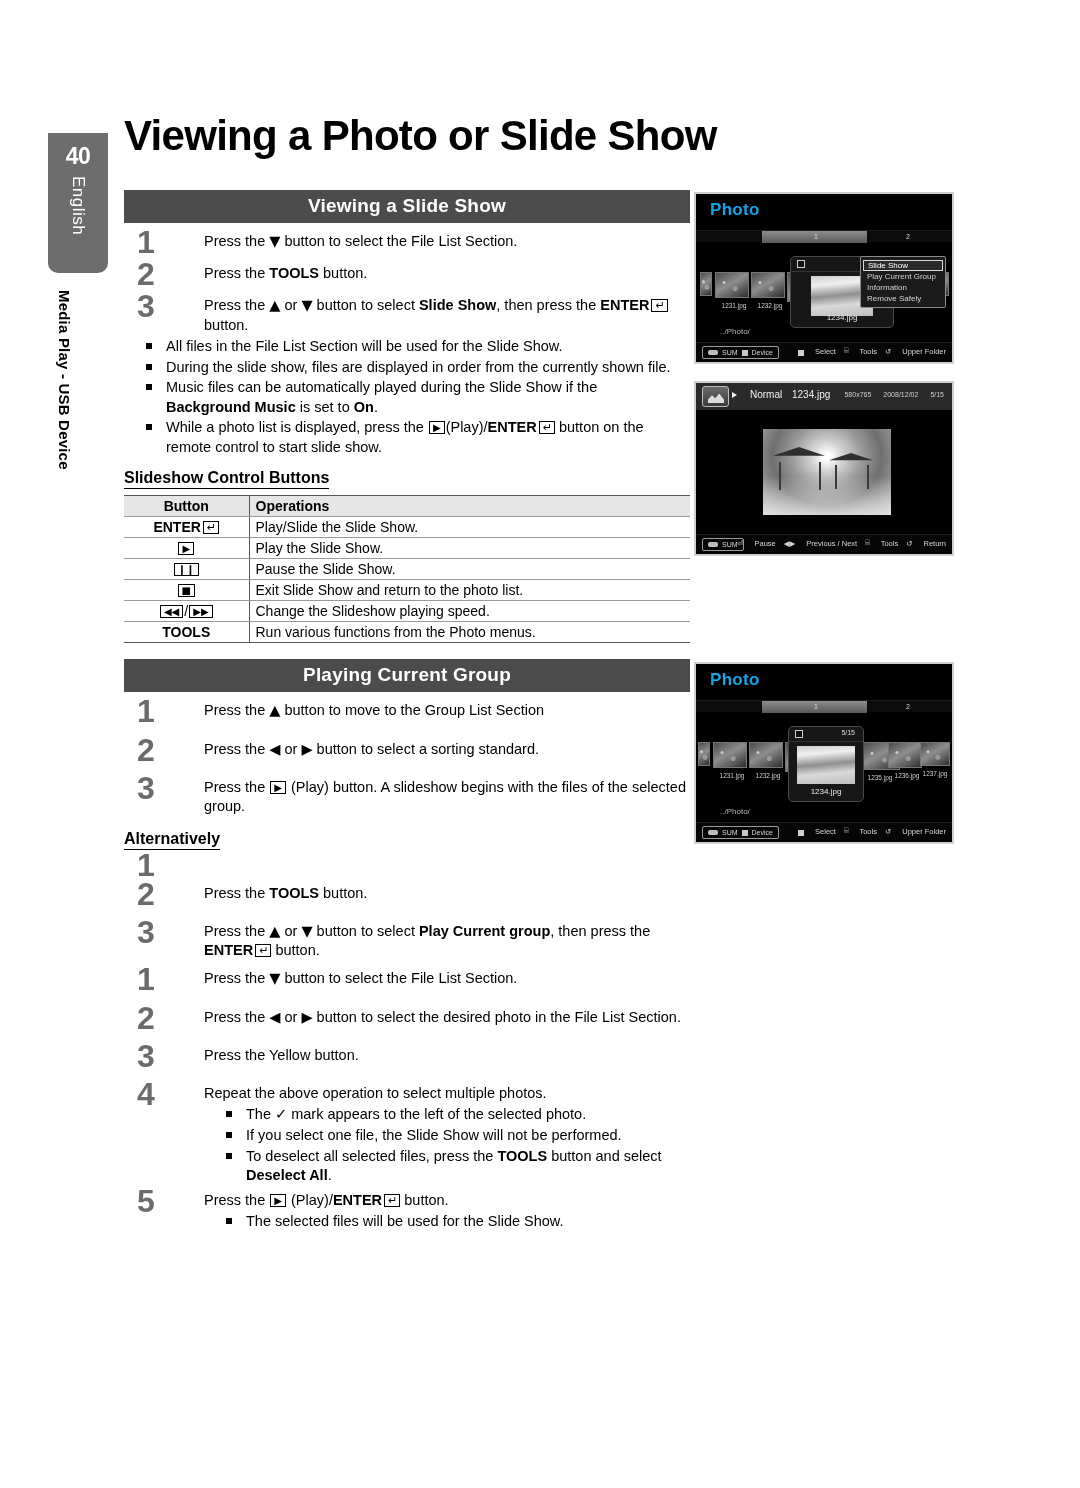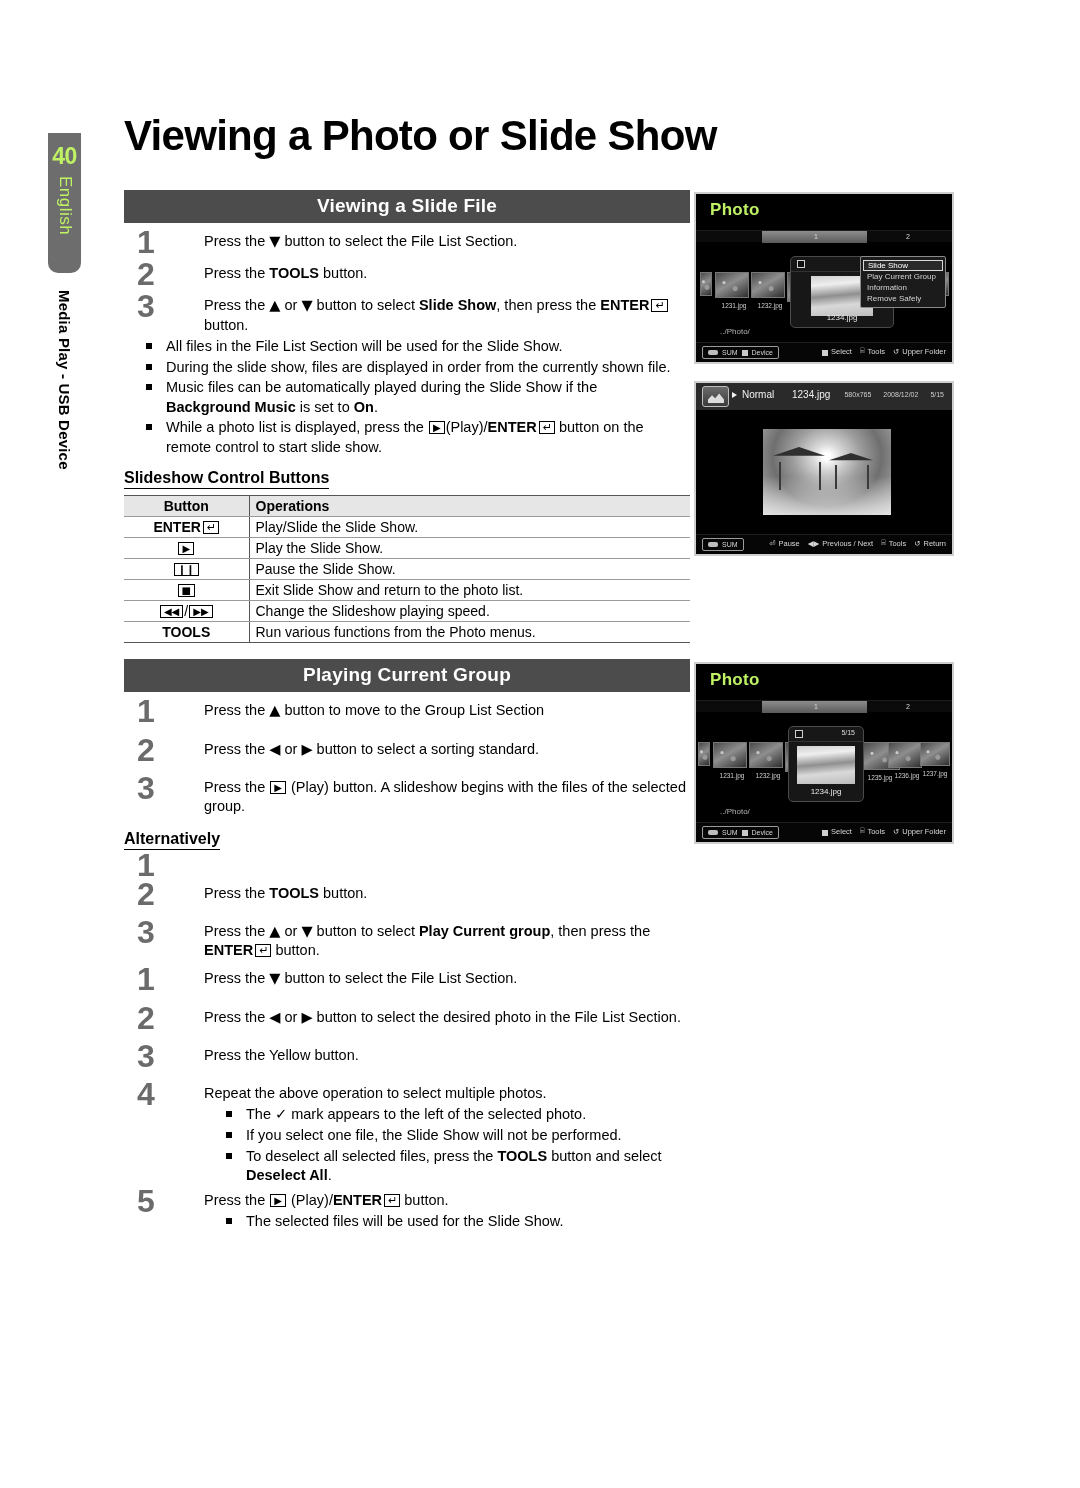--- a/index.html
+++ b/index.html
@@ -9,24 +9,24 @@
     background:#ffffff;
     font-family:"Liberation Sans", sans-serif;
     color:#000;
     position:relative;
     overflow:hidden;
   }
 
   
   .side-tab{
     position:absolute; left:48px; top:133px;
-    width:33px; height:140px;
+    width:60px; height:140px;
     background:#6d6d6d;
     border-radius:0 0 10px 10px;
-    color:#bef264;
+    color:#ffffff;
     display:flex; flex-direction:column; align-items:center;
   }
   .side-tab .pagenum{
     font-size:23px; font-weight:bold; letter-spacing:-0.5px;
     margin-top:10px;
   }
   .side-tab .lang{
     writing-mode:vertical-rl; text-orientation:mixed;
     font-size:17px; margin-top:6px; letter-spacing:0.5px;
   }
@@ -122,21 +122,21 @@
   .shot{
     position:absolute; background:#000;
     border:2px solid #cfcfcf; overflow:hidden;
   }
   .shot-a{ left:694px; top:192px; width:260px; height:172px; }
   .shot-b{ left:694px; top:381px; width:260px; height:175px; }
   .shot-c{ left:694px; top:662px; width:260px; height:182px; }
 
   .tv-title{
     position:absolute; left:14px; top:6px;
-    color:#bef264; font-size:17px; font-weight:bold;
+    color:#0ea5e9; font-size:17px; font-weight:bold;
     letter-spacing:0.3px;
   }
   .groupbar{
     position:absolute; left:0; right:0; top:36px; height:12px;
     background:#0b0b0b; border-top:1px solid #1c1c1c;
   }
   .groupbar .seg{
     position:absolute; top:0; height:12px;
     background:linear-gradient(#8d8d8d,#5a5a5a);
   }
@@ -210,39 +210,39 @@
   }
   .devchip .usb{
     width:10px; height:5px; background:#bdbdbd; border-radius:2px;
   }
   .devchip .lbl{ font-size:7px; color:#d6d6d6; }
   .devchip .sq{ width:6px; height:6px; background:#c9c9c9; }
   .hints{
     position:absolute; right:6px; top:3px; display:flex; gap:8px;
     align-items:center;
   }
-  .hints .h{ font-size:7.5px; color:#d6d6d6; display:flex; align-items:flex-end; gap:3px; }
+  .hints .h{ font-size:7.5px; color:#d6d6d6; display:flex; align-items:flex-end; gap:11px; }
   .hints .sq{ width:6px; height:6px; background:#d0d0d0; }
 
   
   .pv-head{
     position:absolute; left:0; right:0; top:0; height:27px;
     background:#2a2a2a;
   }
   .pv-icon{
     position:absolute; left:6px; top:3px; width:27px; height:21px;
     border:1px solid #bdbdbd; border-radius:3px;
     background:linear-gradient(#6b6b6b,#3a3a3a);
   }
   .pv-icon:after{
     content:""; position:absolute; left:5px; top:4px;
     width:16px; height:12px; background:#dcdcdc;
     clip-path:polygon(0 70%,25% 35%,45% 60%,70% 20%,100% 70%,100% 100%,0 100%);
   }
-  .pv-mode{ position:absolute; left:34px; top:6px; font-size:10px; color:#f0f0f0;padding-left:12px; }
+  .pv-mode{ position:absolute; left:42px; top:6px; font-size:10px; color:#f0f0f0;padding-left:12px; }
   .pv-play{ position:absolute; left:36px; top:9px; width:0;height:0;
     border-left:5px solid #f0f0f0; border-top:3.5px solid transparent; border-bottom:3.5px solid transparent;}
   .pv-file{ position:absolute; left:96px; top:6px; font-size:10px; color:#f0f0f0; }
   .pv-meta{ position:absolute; right:8px; top:8px; font-size:7px; color:#cfcfcf; display:flex; gap:12px;}
   .pv-photo{
     position:absolute; left:67px; top:46px; width:128px; height:86px;
     background:
       linear-gradient(180deg, rgba(255,255,255,0.0) 55%, rgba(240,240,240,0.75) 100%),
       radial-gradient(ellipse at 50% 32%, #ffffff 4%, #d7d7d7 16%, #9c9c9c 38%, #6f6f6f 60%, #bcbcbc 100%);
   }
@@ -262,21 +262,21 @@
   <div class="pagenum" data-bind="sidebar.page_number">40</div>
   <div class="lang" data-bind="sidebar.language">English</div>
 </div>
 <div class="side-vertical" data-bind="sidebar.section_label">Media Play - USB Device</div>
 
 <div class="page-title" data-bind="page_title">Viewing a Photo or Slide Show</div>
 
 <div class="content">
 
   
-  <div class="sect-bar" data-bind="sections.viewing_slide_show.heading">Viewing a Slide File</div>
+  <div class="sect-bar" data-bind="sections.viewing_slide_show.heading">Viewing a Slide Show</div>
 
   <div class="steps">
     <div class="step">
       <div class="num" data-bind="sections.viewing_slide_show.steps.0.num">1</div>
       <div class="txt">Press the <span style="font-family:'DejaVu Sans',sans-serif">▼</span> button to select the File List Section.</div>
     </div>
     <div class="step">
       <div class="num" data-bind="sections.viewing_slide_show.steps.1.num">2</div>
       <div class="txt">Press the <span class="b">TOOLS</span> button.</div>
     </div>

